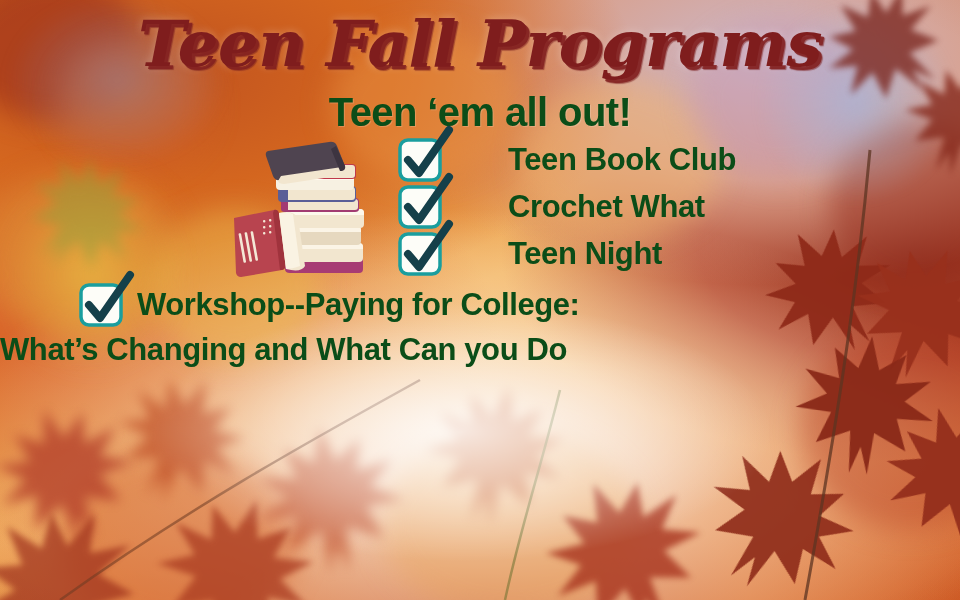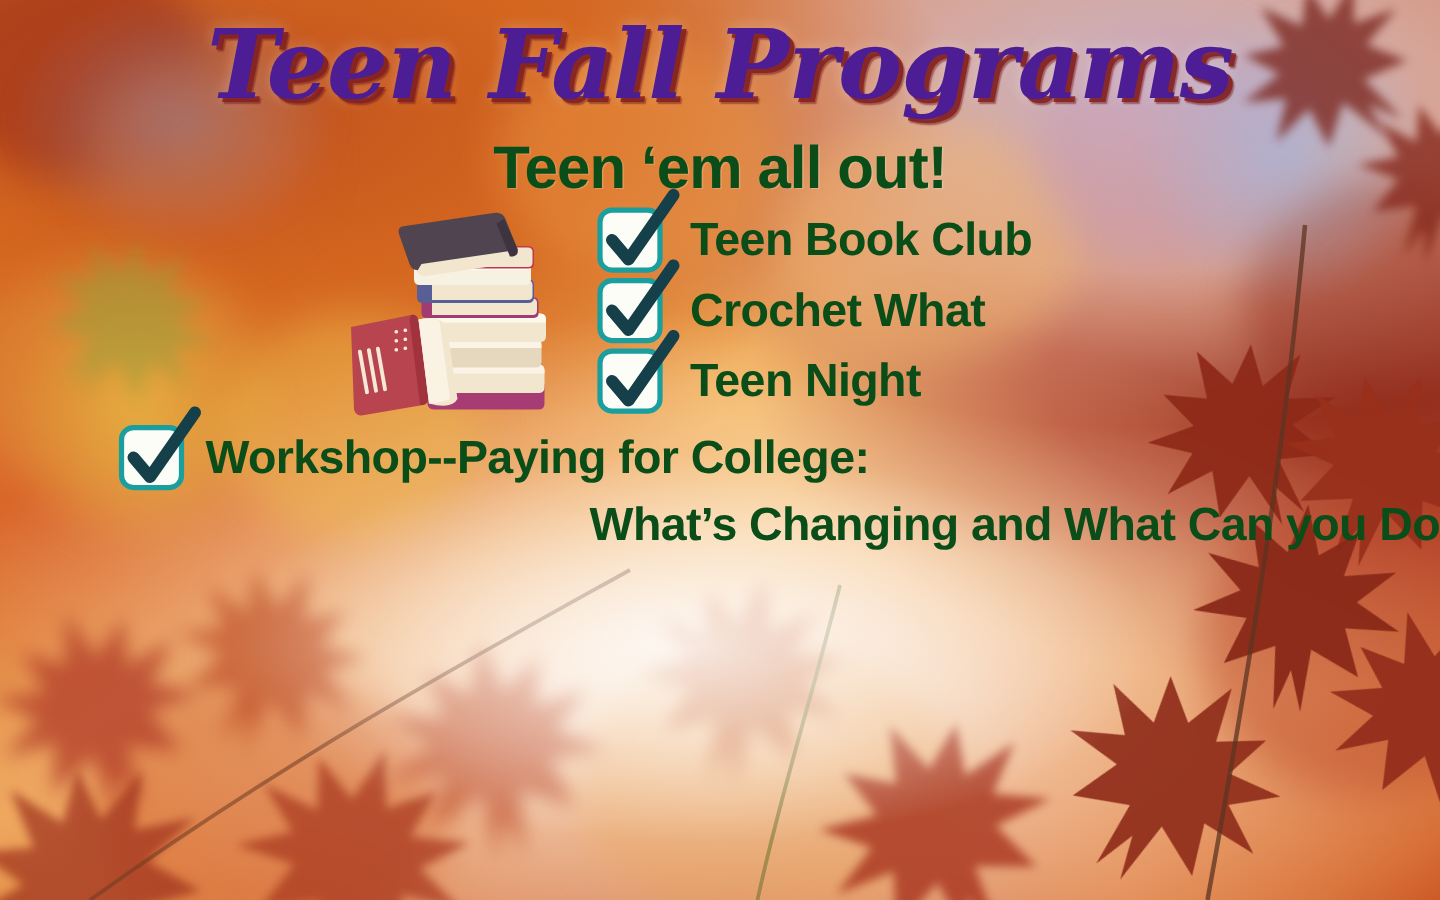--- a/index.html
+++ b/index.html
@@ -58,51 +58,51 @@
   .softer{filter:blur(6px);}
   .sharp{filter:blur(.5px);}
 
   
   .title{
     position:absolute;left:0;right:0;top:6px;
     text-align:center;
     font-family:"DejaVu Serif", serif;
     font-weight:700;font-style:italic;
     font-size:64px;letter-spacing:-.5px;
-    color:#4c1d95;
+    color:#7f1d1d;
     text-shadow:
        3px 3px 0 rgba(130,32,32,.85),
        4px 4px 1px rgba(120,28,28,.55),
        0 0 10px rgba(255,255,255,.28);
     white-space:nowrap;
   }
   .subtitle{
     position:absolute;left:0;right:0;top:90px;
     text-align:center;
     font-weight:700;font-size:40px;letter-spacing:-.6px;
     color:#0b4d18;
     text-shadow:1px 1px 0 rgba(255,255,255,.18);
     white-space:nowrap;
   }
 
   
   .list{position:absolute;left:0;top:136px;width:960px;}
   .row{position:relative;height:47px;display:flex;align-items:center;}
-  .row.indent{padding-left:398px;}
+  .row.indent{padding-left:398px;gap:48px;}
   .row.wide{padding-left:79px;}
   .cbox{position:relative;width:44px;height:44px;flex:0 0 44px;}
   .cbox svg{position:absolute;left:-4px;top:-10px;width:62px;height:58px;overflow:visible;}
   .item-label{
     font-weight:700;color:#0b4d18;
     font-size:31px;letter-spacing:-.4px;white-space:nowrap;
     margin-left:18px;
   }
   .row.wide .item-label{font-size:31px;margin-left:14px;}
   .lastline{
-    position:absolute;left:0;right:0;top:332px;text-align:right;
+    position:absolute;left:0;right:0;top:332px;text-align:left;
     font-weight:700;font-size:31px;letter-spacing:-.4px;color:#0b4d18;white-space:nowrap;
   }
 
   
   .books{position:absolute;left:228px;top:136px;width:140px;height:145px;}
   .books svg{display:block;width:100%;height:100%;}
 </style>
 </head>
 <body>
 

